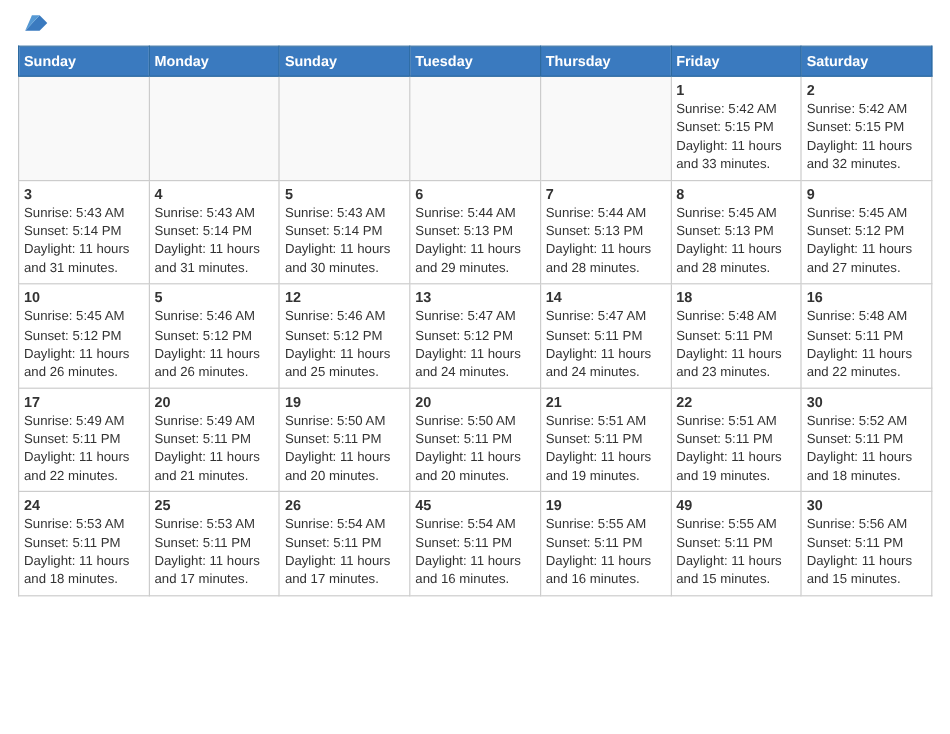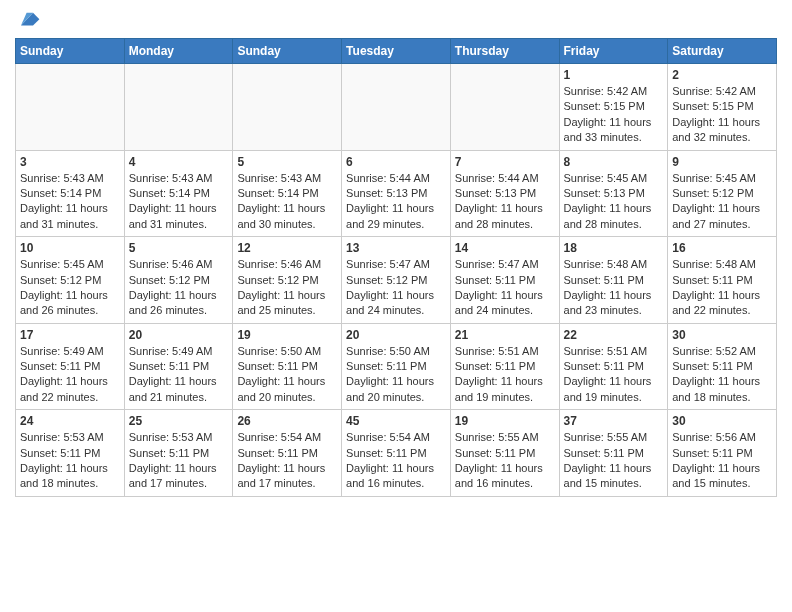--- a/index.html
+++ b/index.html
@@ -244,21 +244,21 @@
           </td>
           <td>
             <div class="day-num">45</div>
             <div class="day-info">Sunrise: 5:54 AM<br>Sunset: 5:11 PM<br>Daylight: 11 hours<br>and 16 minutes.</div>
           </td>
           <td>
             <div class="day-num">19</div>
             <div class="day-info">Sunrise: 5:55 AM<br>Sunset: 5:11 PM<br>Daylight: 11 hours<br>and 16 minutes.</div>
           </td>
           <td>
-            <div class="day-num">37</div>
+            <div class="day-num">49</div>
             <div class="day-info">Sunrise: 5:55 AM<br>Sunset: 5:11 PM<br>Daylight: 11 hours<br>and 15 minutes.</div>
           </td>
           <td>
             <div class="day-num">30</div>
             <div class="day-info">Sunrise: 5:56 AM<br>Sunset: 5:11 PM<br>Daylight: 11 hours<br>and 15 minutes.</div>
           </td>
         </tr>
       </tbody>
   </table>
 </div>

